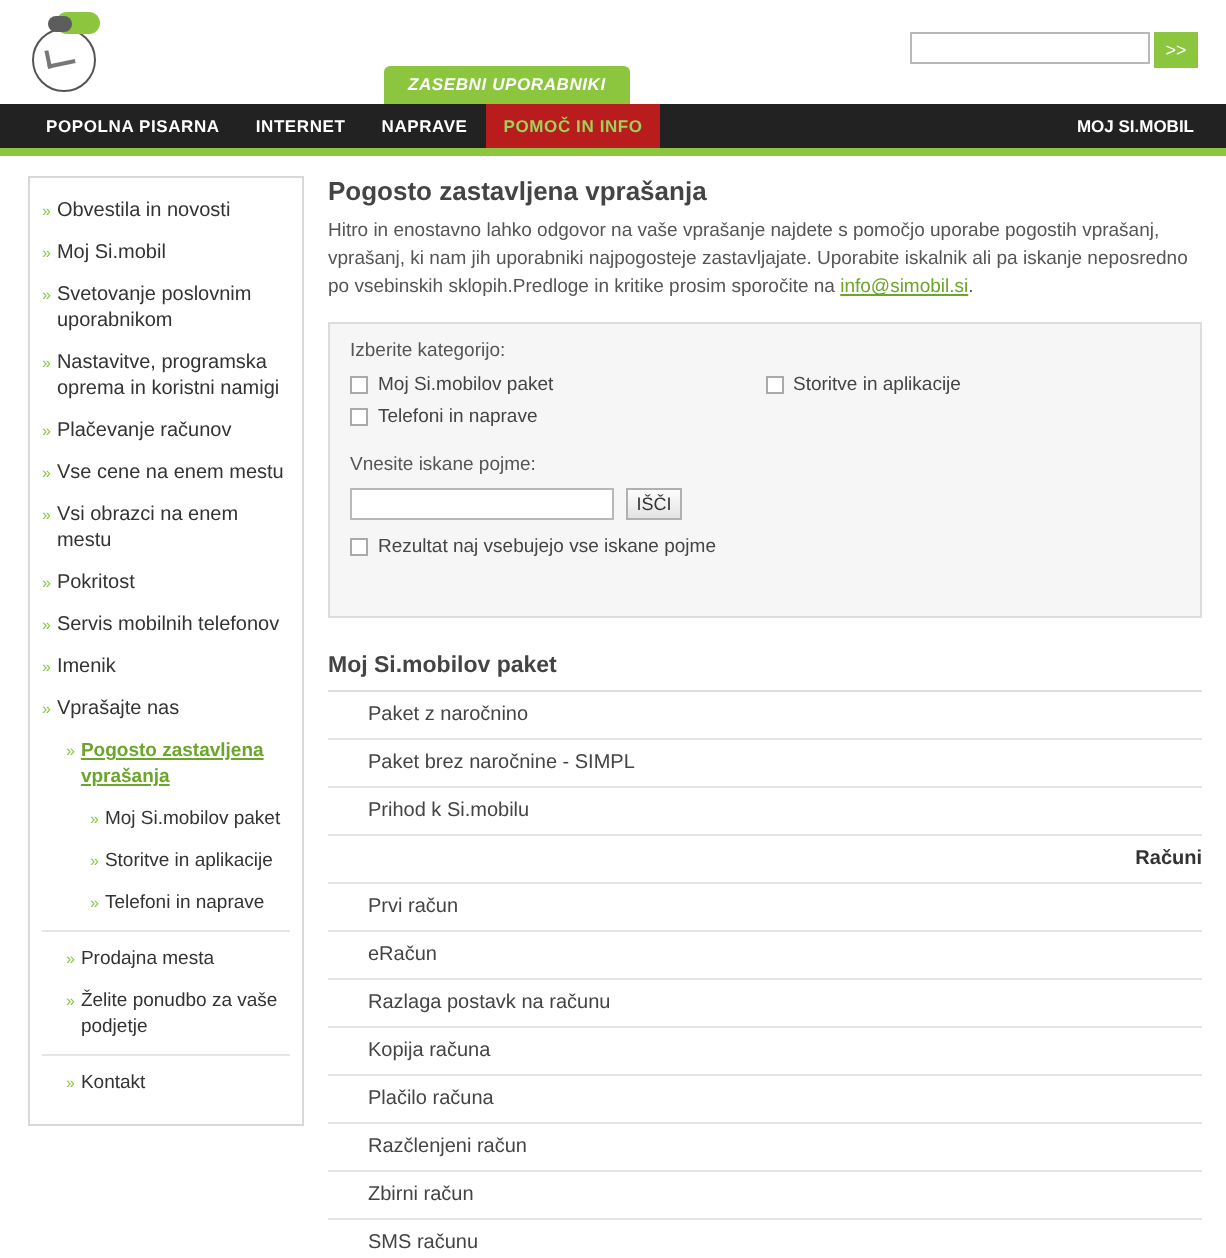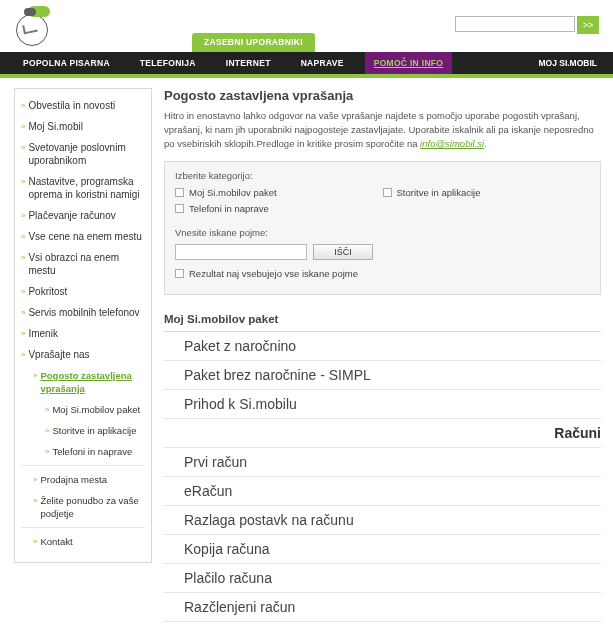--- a/index.html
+++ b/index.html
@@ -96,48 +96,47 @@
   .usertab {
     height: 19px;
     line-height: 19px;
     padding: 0 12px;
     font-size: 8.5px;
     font-weight: bold;
     color: #ffffff;
     letter-spacing: .3px;
     border-radius: 3px 3px 0 0;
     cursor: pointer;
+    font-style: italic;
   }
   .usertab.green { background: #8cc63e; }
   .usertab.dark { background: #3b3b3b; }
 
   
   .navbar {
     position: relative;
     height: 22px;
     background: #222222;
     display: flex;
     align-items: center;
     padding-left: 14px;
-    gap: 12px;
   }
   .navitem {
     color: #ffffff;
     font-size: 8.5px;
     font-weight: bold;
     letter-spacing: .3px;
     line-height: 22px;
     padding: 0 9px;
     cursor: pointer;
     white-space: nowrap;
   }
   .navitem.active {
-    background: #701a75;
+    background: #b91c1c;
     color: #9fd15a;
-    text-decoration: underline;
   }
   .navright {
     margin-left: auto;
     color: #ffffff;
     font-size: 8.5px;
     font-weight: bold;
     line-height: 22px;
     padding-right: 16px;
     cursor: pointer;
   }
@@ -202,26 +201,26 @@
     color: #444;
     font-weight: bold;
     margin: 0 0 6px 0;
   }
   .intro {
     font-size: 9.5px;
     line-height: 14px;
     color: #555;
     margin-bottom: 10px;
   }
-  .intro a { color: #6aa62a; font-style: italic; }
+  .intro a { color: #6aa62a; }
 
   .filter-box {
     border: 1px solid #dcdcdc;
     background: #f6f6f6;
-    padding: 8px 10px 10px 10px;
+    padding: 8px 10px 24px 10px;
     margin-bottom: 14px;
   }
   .filter-label {
     font-size: 9.5px;
     color: #555;
     margin-bottom: 6px;
   }
   .cat-grid {
     display: flex;
     margin-bottom: 8px;
@@ -250,42 +249,42 @@
   }
   .term-input {
     width: 132px; height: 16px;
     border: 1px solid #b9b9b9;
     background: #fff;
     font-size: 10px;
     padding: 0 3px;
     outline: none;
   }
   .find-btn {
-    width: 60px; height: 16px;
+    width: 28px; height: 16px;
     background: linear-gradient(#fdfdfd, #e3e3e3);
     border: 1px solid #b0b0b0;
     font-size: 9px;
     color: #333;
     cursor: pointer;
     padding: 0;
     line-height: 14px;
   }
 
   .section-title {
     font-size: 11.5px;
     font-weight: bold;
     color: #444;
     padding: 4px 0 6px 0;
     border-bottom: 1px solid #dcdcdc;
     margin-bottom: 0;
   }
   .faq-row {
     border-bottom: 1px solid #e4e4e4;
     padding: 6px 0 6px 10px;
-    font-size: 14px;
+    font-size: 10px;
     color: #444;
     cursor: pointer;
   }
   .faq-row.head {
     font-weight: bold;
     padding-left: 8px;
     color: #333;
     text-align: right;
   }
   .faq-row.sub { padding-left: 20px; }
@@ -312,21 +311,20 @@
     <button class="search-btn">&gt;&gt;</button>
   </div>
 
   <div class="usertabs">
     <div class="usertab green">ZASEBNI UPORABNIKI</div>
   </div>
 </div>
 
 <div class="navbar">
   <div class="navitem">POPOLNA PISARNA</div>
-  <div class="navitem">TELEFONIJA</div>
   <div class="navitem">INTERNET</div>
   <div class="navitem">NAPRAVE</div>
   <div class="navitem active">POMOČ IN INFO</div>
   <div class="navright">MOJ SI.MOBIL</div>
 </div>
 <div class="navstrip"></div>
 
 <div class="content">
 
   <div class="sidebar">

